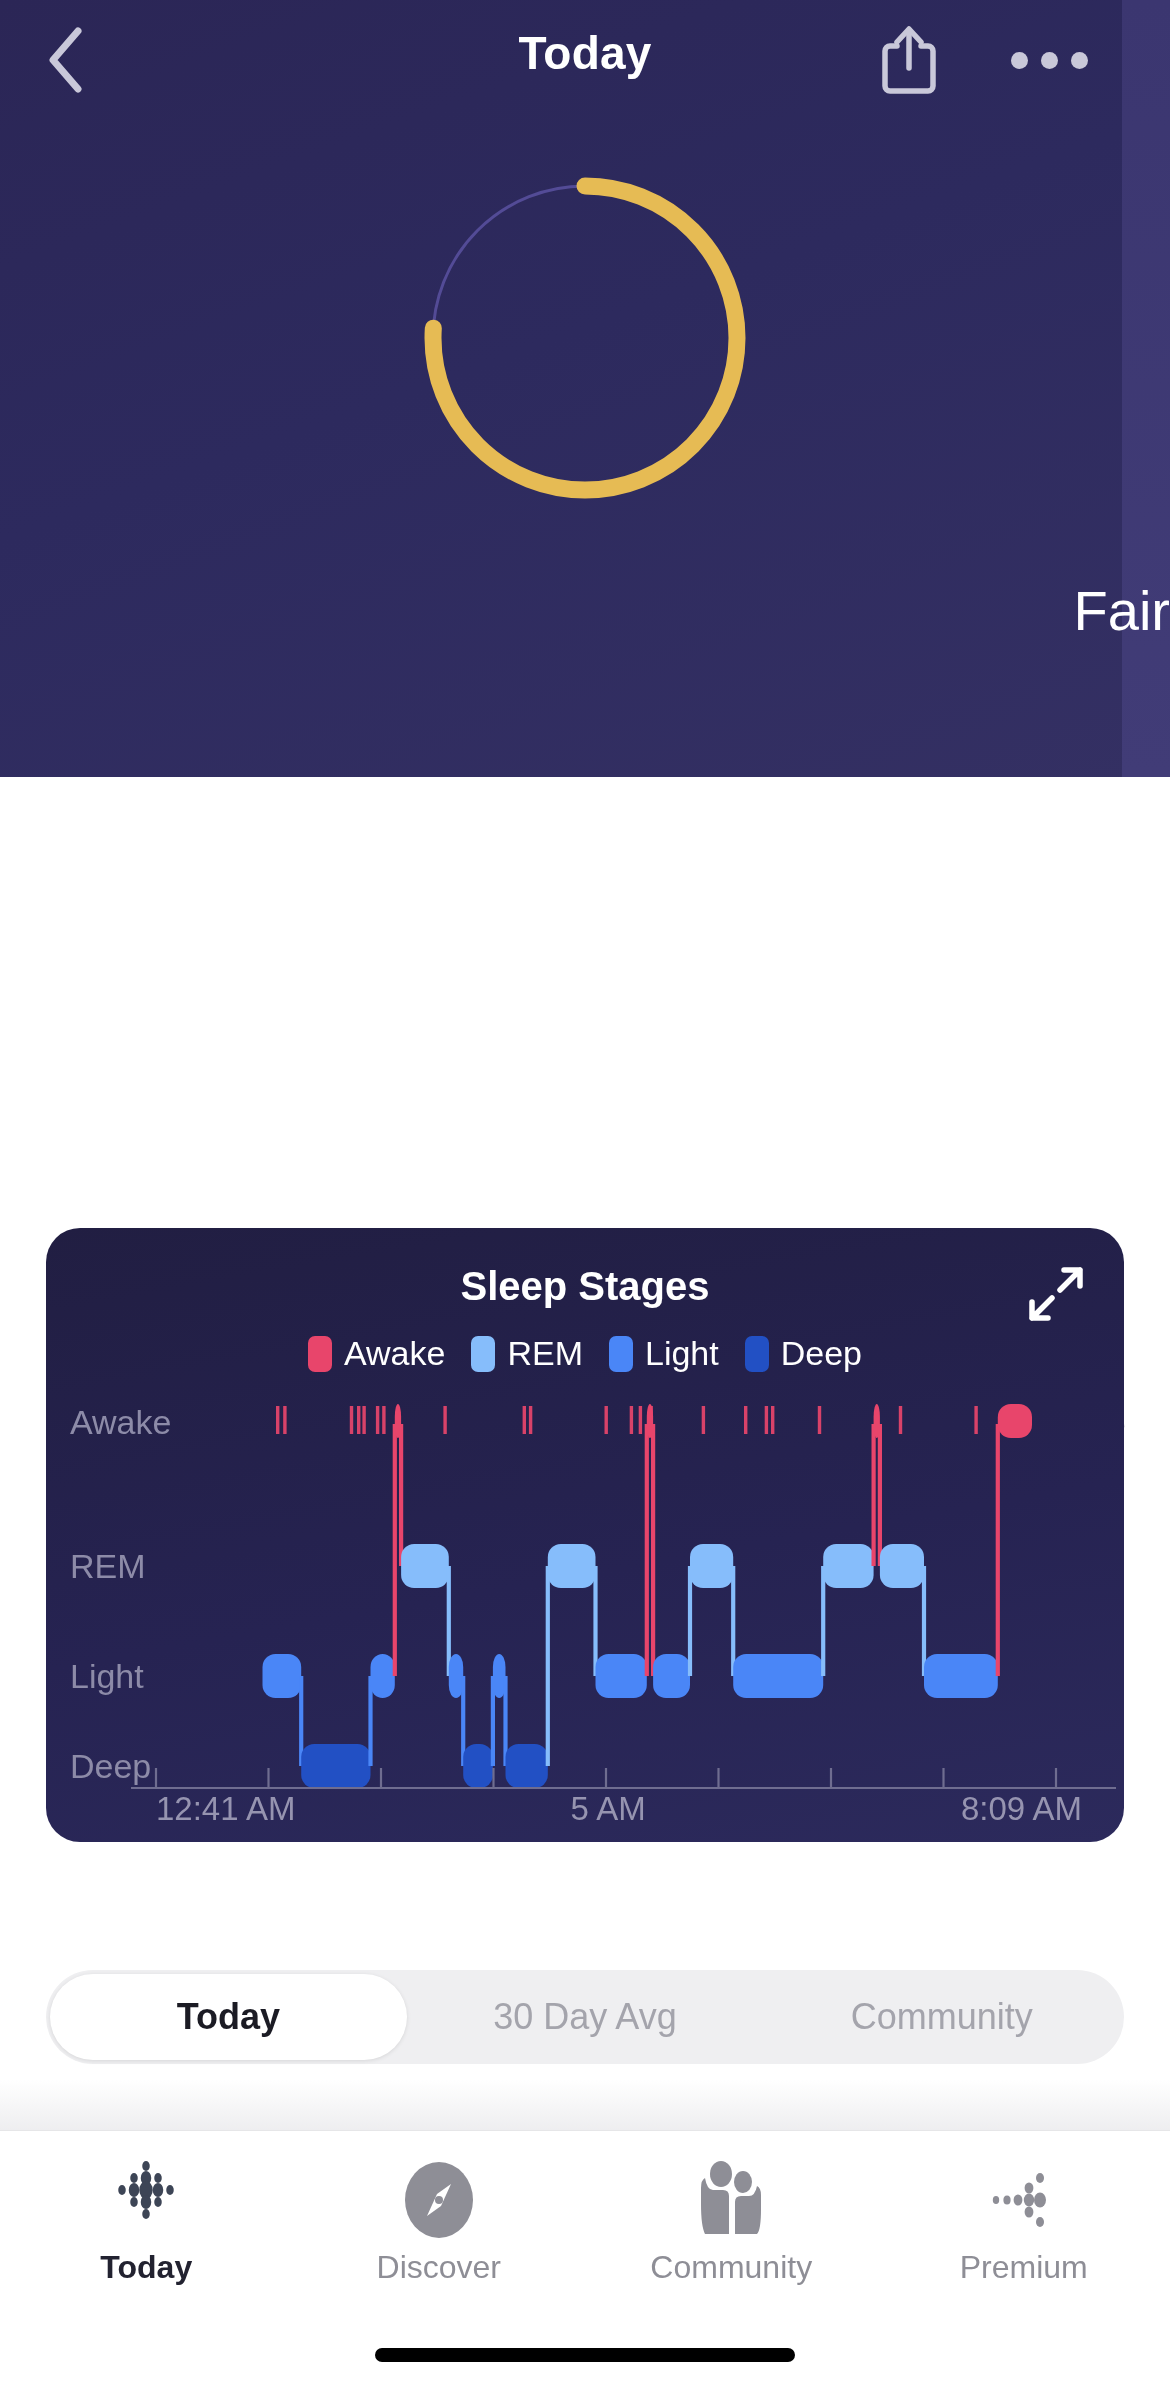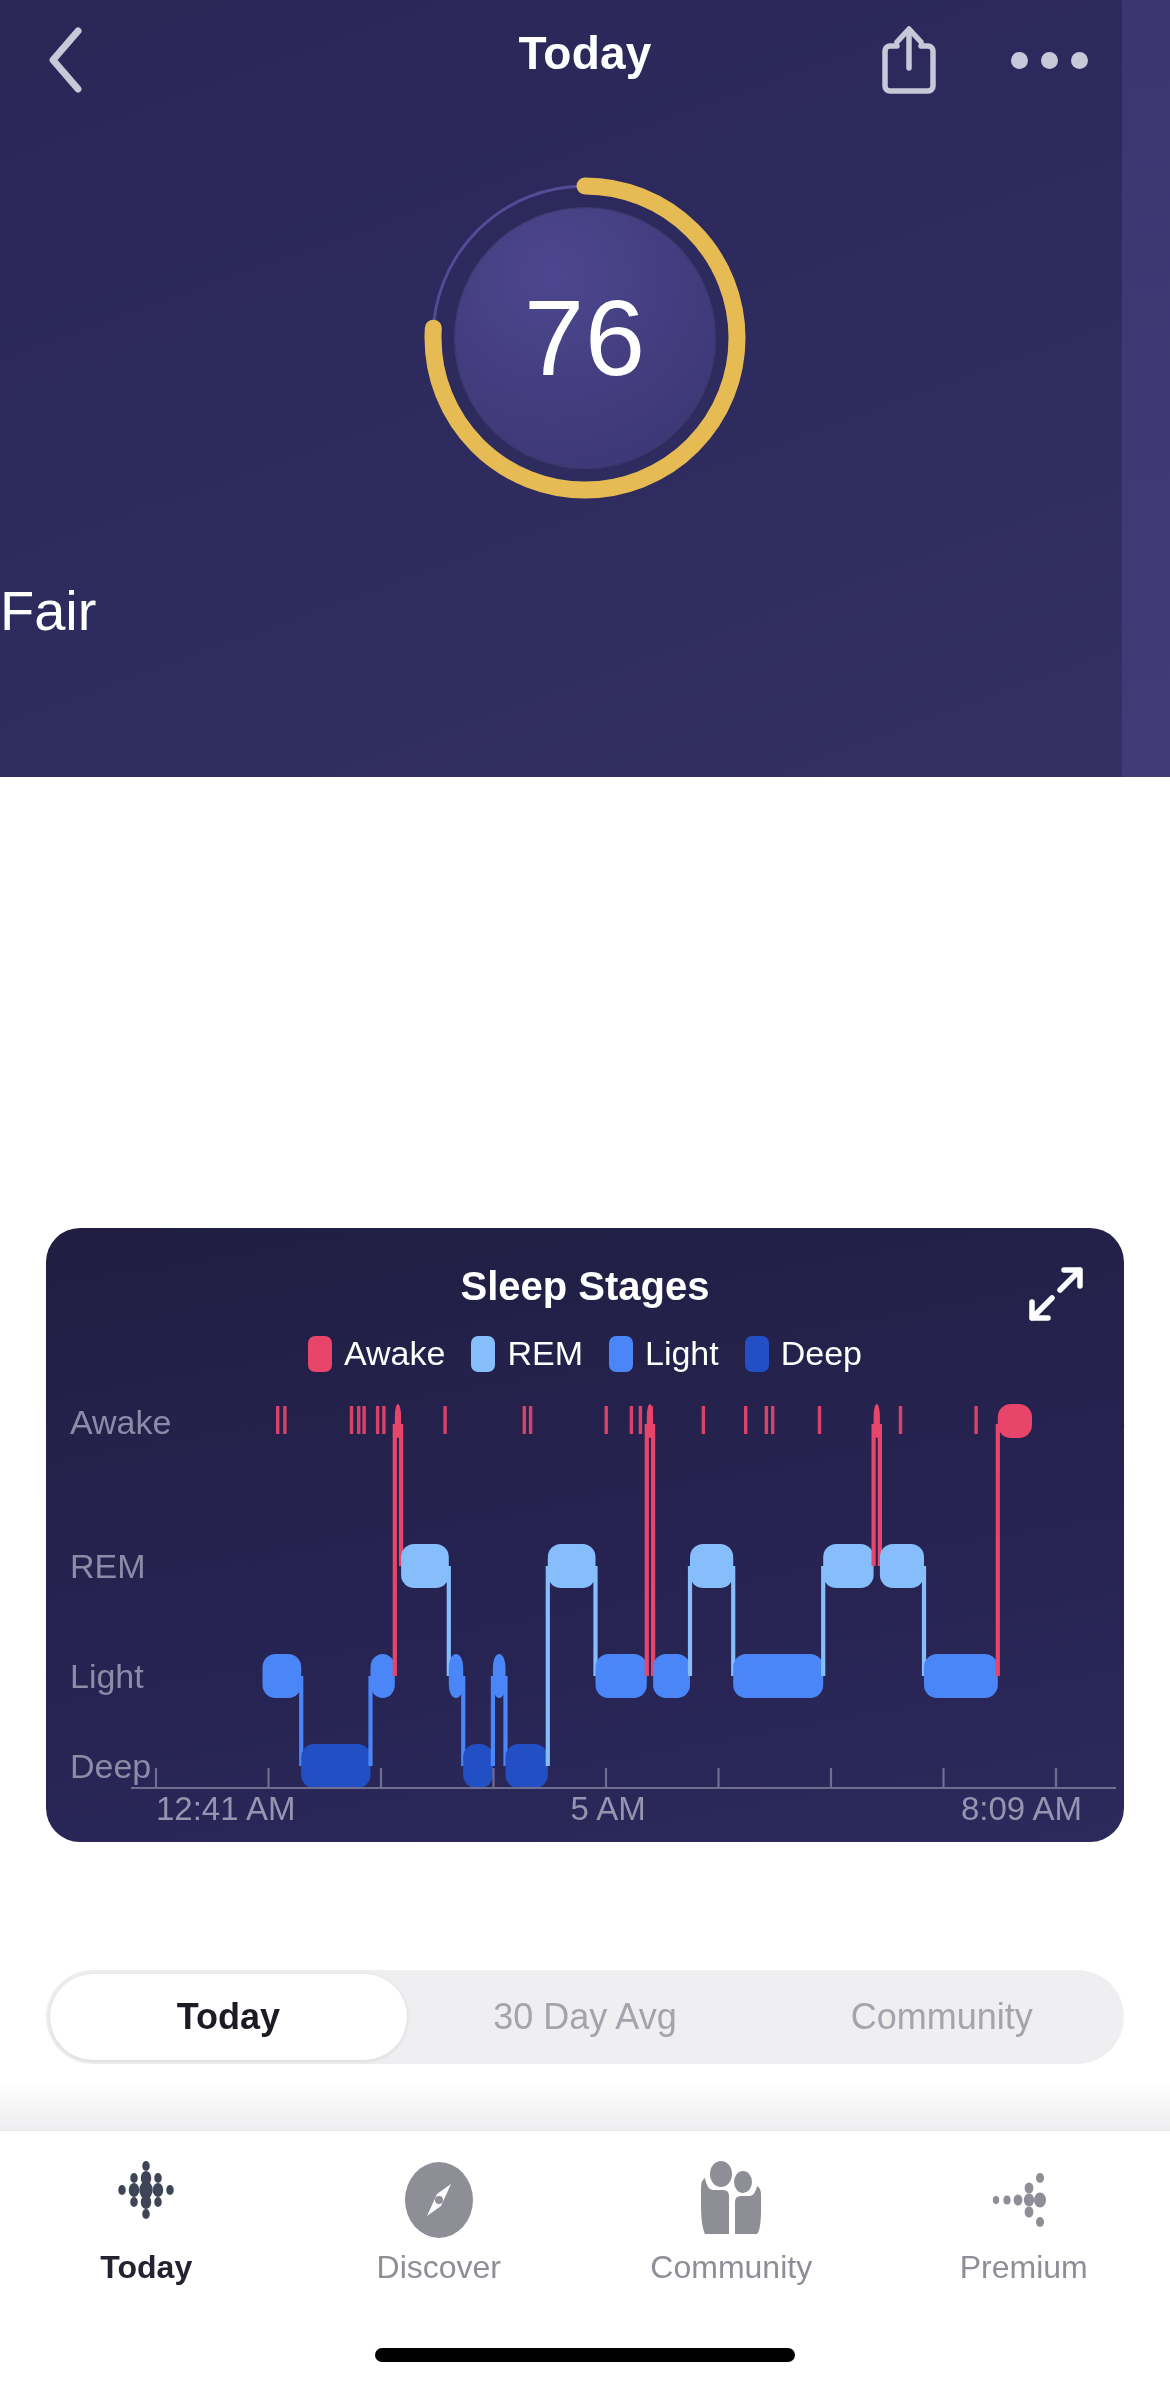--- a/index.html
+++ b/index.html
@@ -59,21 +59,21 @@
     background: radial-gradient(circle at 38% 26%, #4d468f 0%, #443e80 45%, #393471 100%);
     box-shadow: 0 0 0 1px rgba(120,100,150,0.28);
     display: flex; align-items: center; justify-content: center;
   }
   .ring-score {
     color: #ffffff; font-size: 108px; font-weight: 300; letter-spacing: 1px;
     line-height: 1;
   }
   .hero-label {
     position: absolute; left: 0; right: 0; top: 578px;
-    text-align: left; color: #ffffff; font-size: 56px; font-weight: 300;
+    text-align: right; color: #ffffff; font-size: 56px; font-weight: 300;
   }
 
   
   .section { position: absolute; left: 0; width: 1170px; }
   .sec-head {
     display: flex; align-items: center; height: 56px; padding: 0 44px;
   }
   .sec-head .ico { width: 46px; height: 46px; margin-right: 12px; flex: 0 0 auto;
     display: flex; align-items: center; justify-content: center; }
   .sec-title {
@@ -179,23 +179,20 @@
         <i></i>
         <i></i>
       </div>
     </div>
 
     <div class="ring-wrap">
       <svg class="ring-svg" width="340" height="340" viewBox="0 0 340 340">
         <circle cx="170" cy="170" r="152" fill="none" stroke="#534b96" stroke-width="3"></circle>
         <circle id="ring-progress" cx="170" cy="170" r="152" fill="none" stroke="#e6bb54" stroke-width="17" stroke-linecap="round" transform="rotate(-90 170 170)" stroke-dasharray="725.8335666853858 955.044166691297"></circle>
       </svg>
-      <div class="ring-inner">
-        <span class="ring-score">76</span>
-      </div>
     </div>
 
     <div class="hero-label">Fair</div>
   </div>
 
 
   <div class="section" style="top:1396px">
     <div class="sec-head">
       <span class="ico">
         <svg width="46" height="46" viewBox="0 0 46 46">

